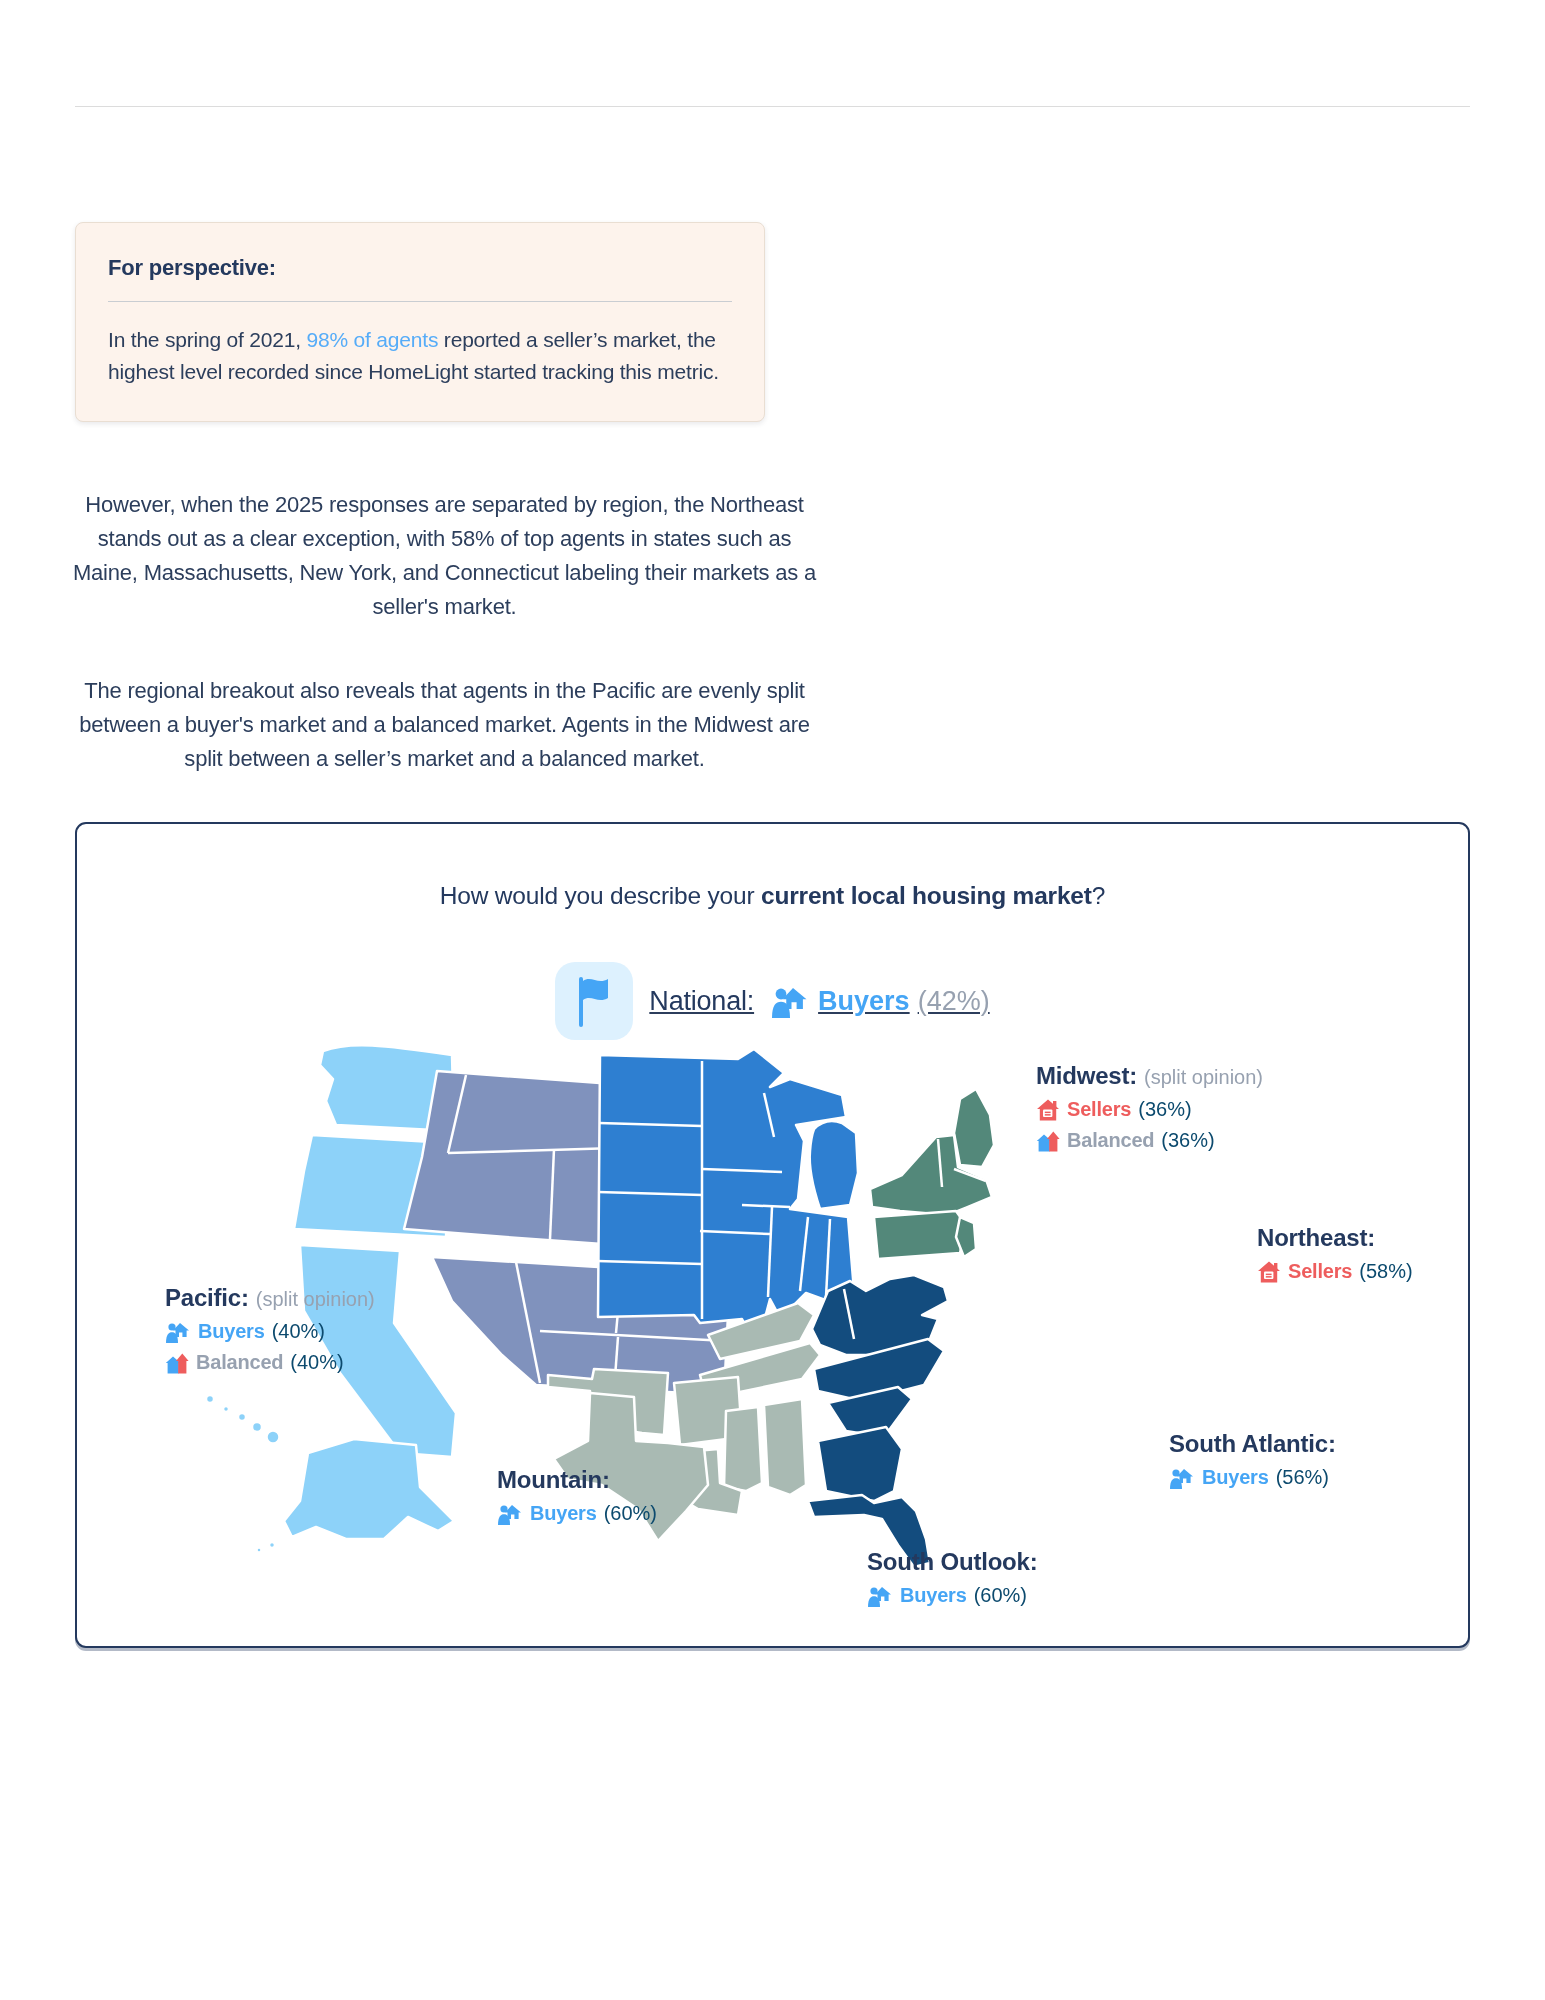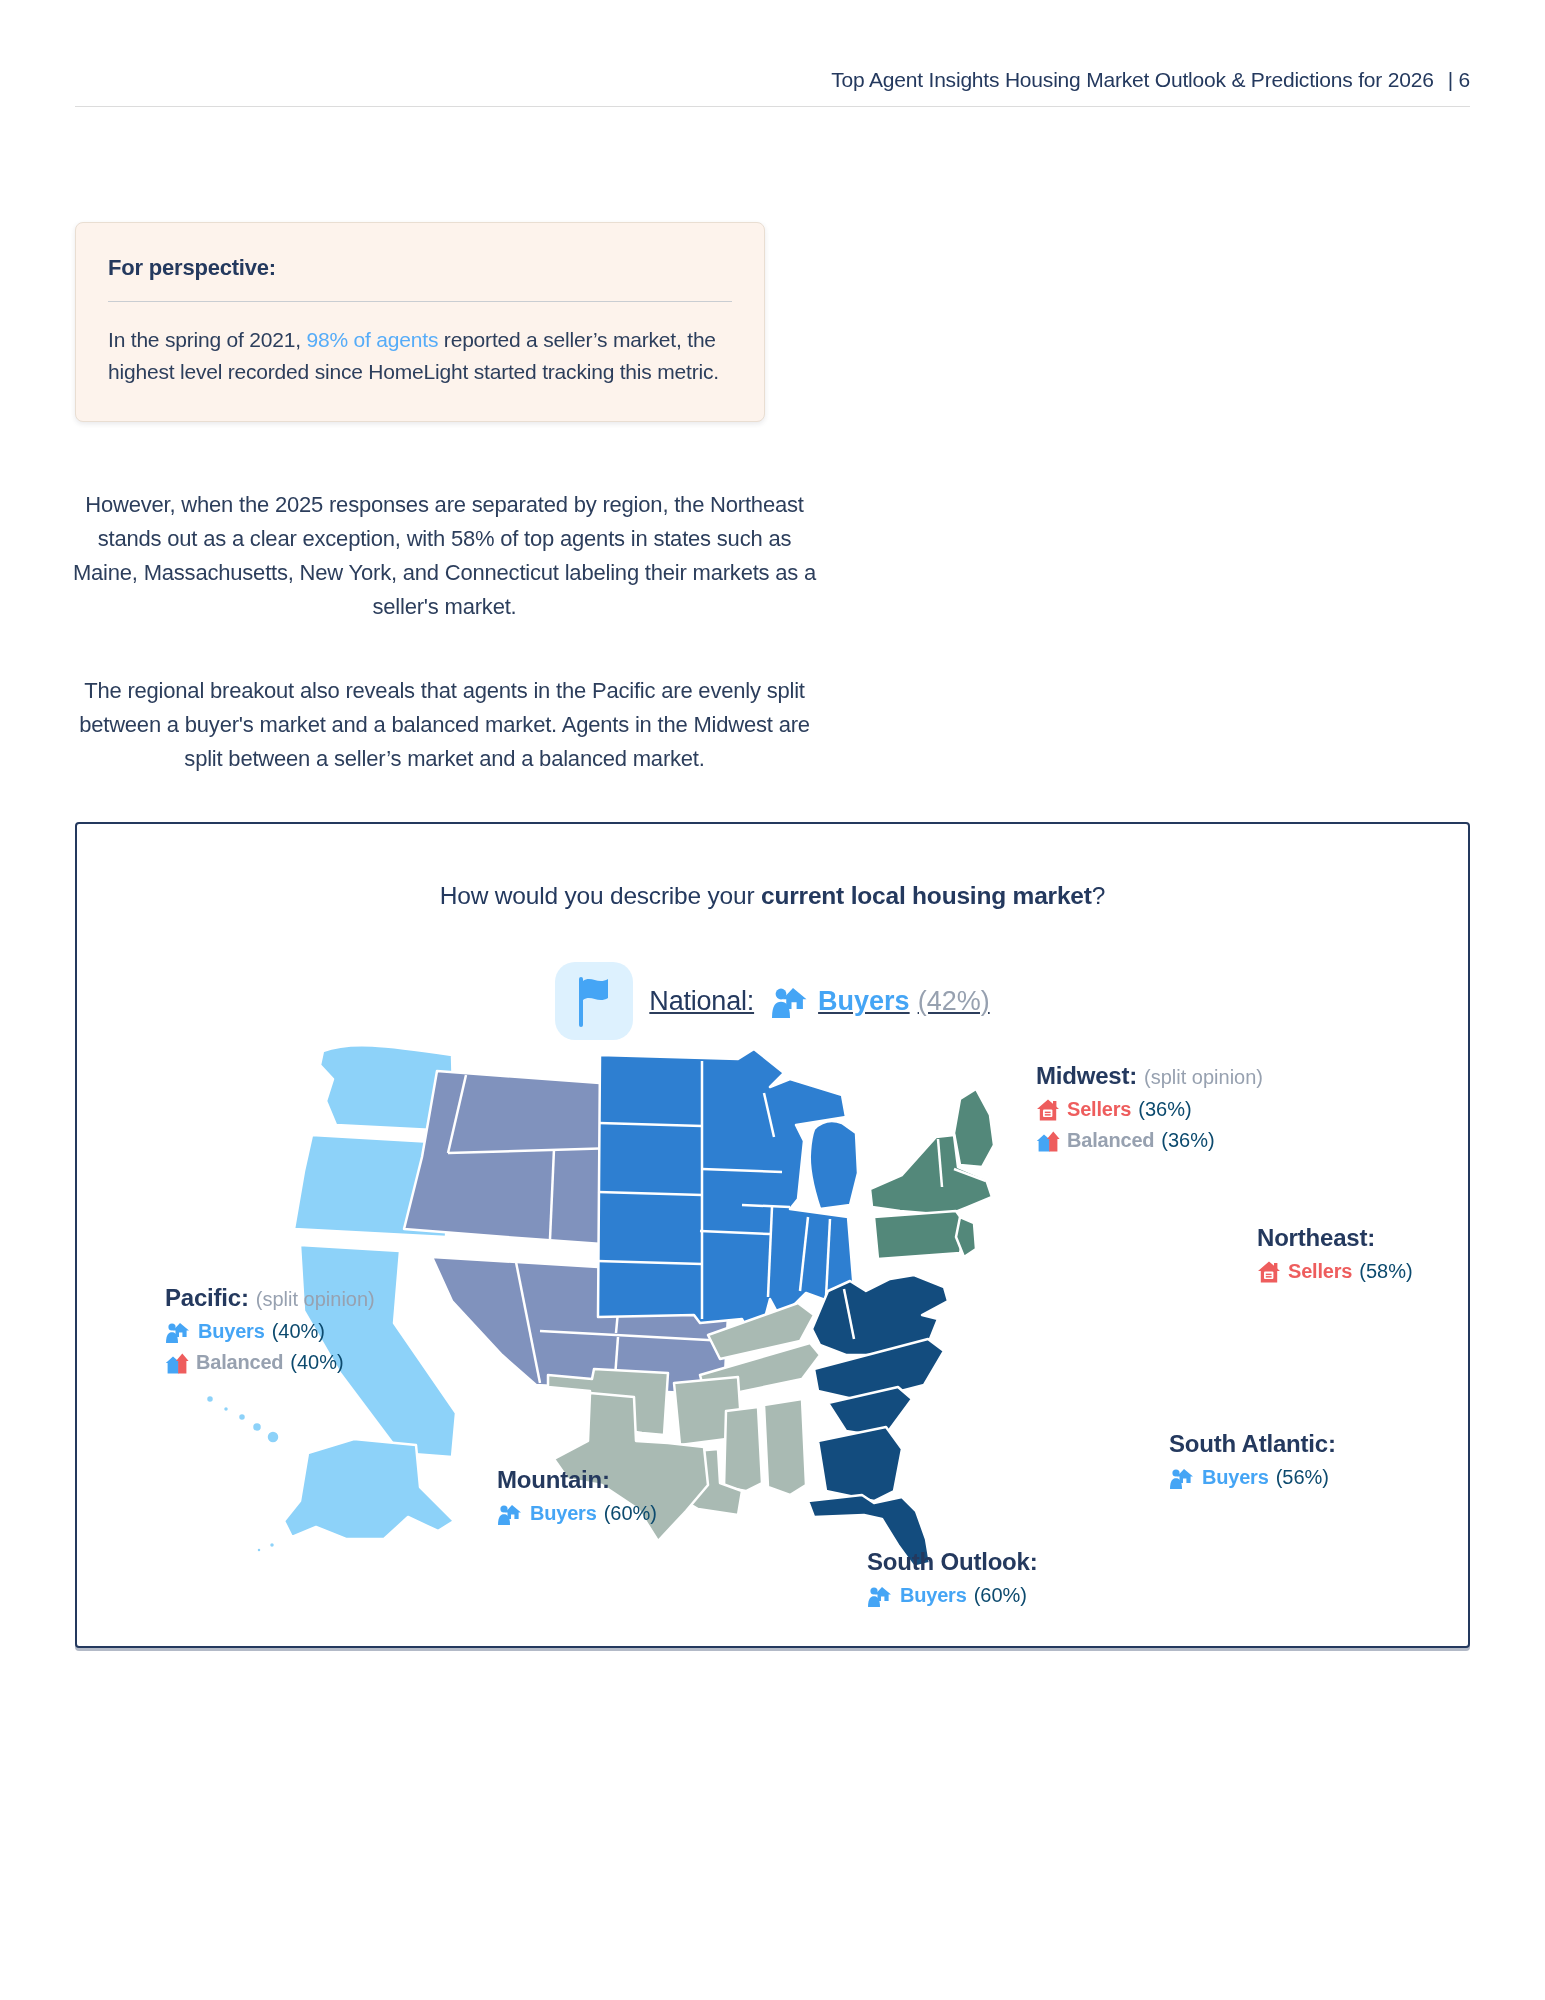--- a/index.html
+++ b/index.html
@@ -22,21 +22,21 @@
   .callout .rule{height:1px;background:#C9CDD2;margin:20px 0 22px 0;}
   .callout p{margin:0;font-size:21px;line-height:1.5;color:#2C3E5C;letter-spacing:-0.2px;}
   .link-blue{color:#56ACF8;}
   
   .para{position:absolute;left:72px;width:745px;font-size:22px;line-height:1.55;color:#2C3E5C;letter-spacing:-0.2px;text-align:center;}
   .para.p1{top:466px;}
   .para.p2{top:652px;}
   
   .figure{
     position:absolute;left:75px;top:822px;width:1395px;height:826px;box-sizing:border-box;
-    background:#fff;border:2.5px solid #24395E;border-radius:4px;
+    background:#fff;border:2.5px solid #24395E;border-radius:11px;
     box-shadow:0 3px 0 rgba(36,57,94,.35);
   }
   .figure-title{position:absolute;top:58px;left:0;width:100%;text-align:center;font-size:24.5px;color:#24395E;letter-spacing:-0.2px;}
   .figure-title b{font-weight:700;}
   
   .national-row{position:absolute;top:138px;left:0;width:100%;display:flex;justify-content:center;align-items:center;gap:16px;text-decoration:underline;}
   .flag-chip{width:78px;height:78px;border-radius:20px;background:#DDF1FE;display:flex;align-items:center;justify-content:center;}
   .national-label{font-size:27px;color:#24395E;font-weight:500;letter-spacing:-0.2px;}
   .national-answer{display:flex;align-items:center;gap:8px;}
   .answer-buyers{color:#45A5F5;font-weight:700;font-size:27px;}
@@ -59,23 +59,20 @@
   .lg-mountain{left:420px;top:642px;}
   .lg-southcentral{left:790px;top:724px;}
   .lg-southatlantic{left:1092px;top:606px;}
   svg{display:block;}
 </style>
 </head>
 <body>
 
 <div class="page">
 
-  <div class="header">
-    <span>Top Agent Insights Housing Market Outlook &amp; Predictions for 2026</span><span class="pageno">| 6</span>
-  </div>
   <div class="header-rule"></div>
 
   <div class="callout">
     <h3>For perspective:</h3>
     <div class="rule"></div>
     <p><span>In the spring of 2021, </span><a class="link-blue">98% of agents</a><span> reported a seller’s market, the highest level recorded since HomeLight started tracking this metric.</span></p>
   </div>
 
   <p class="para p1">However, when the 2025 responses are separated by region, the Northeast stands out as a clear exception, with 58% of top agents in states such as Maine, Massachusetts, New York, and Connecticut labeling their markets as a seller's market.</p>
   <p class="para p2">The regional breakout also reveals that agents in the Pacific are evenly split between a buyer's market and a balanced market. Agents in the Midwest are split between a seller’s market and a balanced market.</p>

